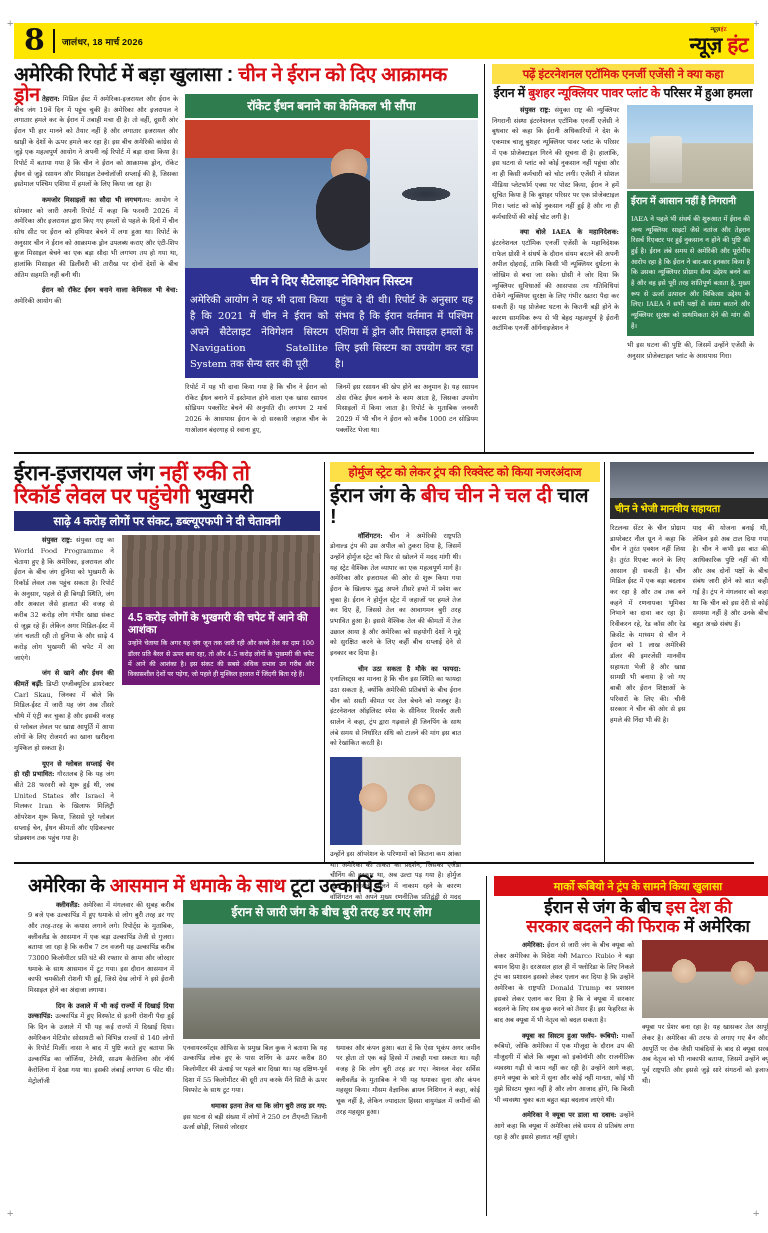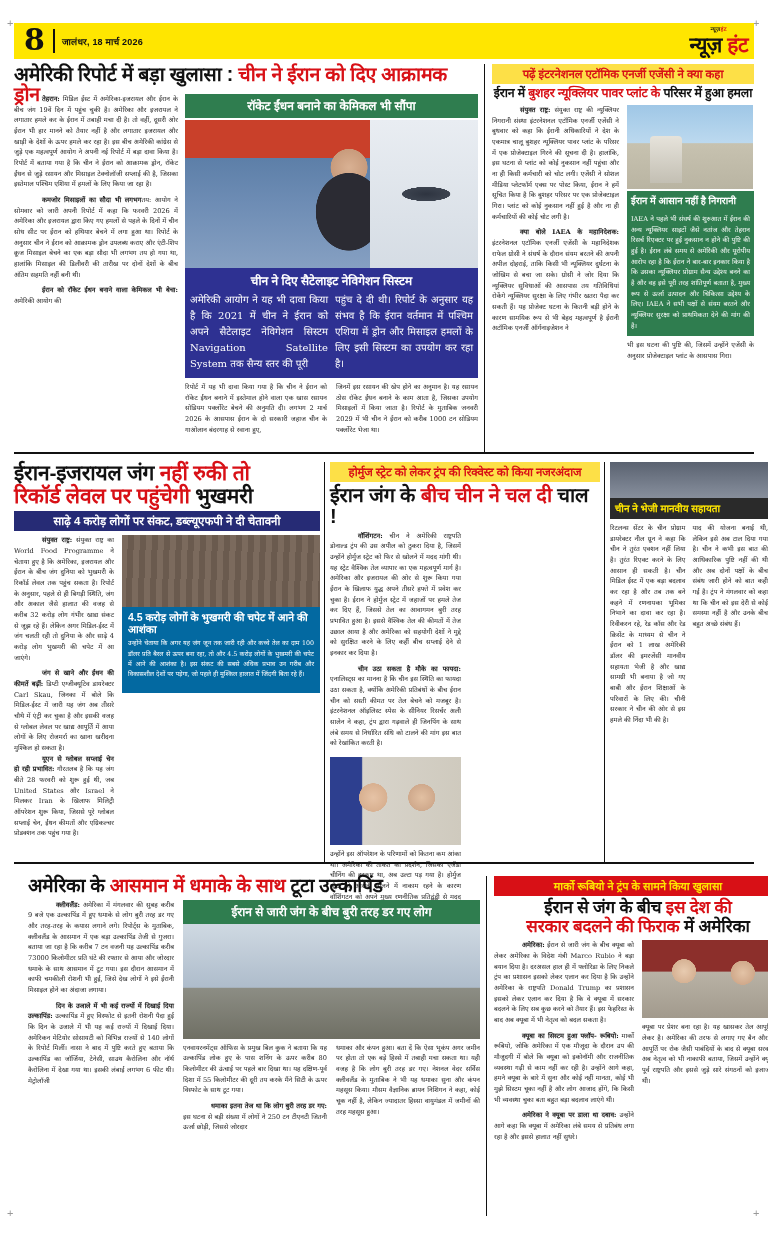--- a/index.html
+++ b/index.html
@@ -93,21 +93,21 @@
   #s1r-photo { width: 126px; height: 84px; }
 
   
   #sec2 { position: absolute; left: 14px; top: 462px; width: 740px; height: 404px; }
   #s2-left { position: absolute; left: 0; top: 0; width: 306px; }
   #s2-hl { font-size: 21px; line-height: 1.08; }
   #s2-body { display: flex; gap: 8px; margin-top: 4px; }
   #s2-c1 { width: 100px; }
   #s2-c2 { width: 198px; }
   #s2-photo { width: 198px; height: 72px; }
-  #s2-greenbox { background: #0369a1; color: #fff; padding: 4px 6px 14px; width: 198px; }
+  #s2-greenbox { background: #701a75; color: #fff; padding: 4px 6px 6px; width: 198px; }
   #s2-greenbox h5 { font-size: 10.5px; line-height: 1.15; margin-bottom: 3px; }
   #s2-greenbox p { font-family: "DejaVu Serif", serif; font-size: 6.3px; line-height: 1.6; text-align: justify; }
 
   #s2-mid { position: absolute; left: 316px; top: 0; width: 270px; }
   #s2-mid-hl { font-size: 20px; }
   #s2m-cols { display: flex; gap: 8px; margin-top: 4px; flex-direction: column; }
   #s2m-c1 { width: 131px; }
   #s2m-c2 { width: 131px; }
   #s2m-photo { width: 131px; height: 88px; }
 
@@ -246,21 +246,21 @@
     <div id="s2-left">
       <h1 id="s2-hl" class="hl">
         <span>ईरान-इजरायल जंग </span><span class="r">नहीं रुकी तो</span><br>
         <span class="r">रिकॉर्ड लेवल पर पहुंचेगी </span><span>भुखमरी</span>
       </h1>
       <div class="band-blue-hdr" style="margin-top:4px;">साढ़े 4 करोड़ लोगों पर संकट, डब्ल्यूएफपी ने दी चेतावनी</div>
       <div id="s2-body">
         <div id="s2-c1" class="body-txt">
           <p><b>संयुक्त राष्ट्र:</b><span> संयुक्त राष्ट्र का World Food Programme ने चेताया हुए है कि अमेरिका, इजरायल और ईरान के बीच जंग दुनिया को भुखमरी के रिकॉर्ड लेवल तक पहुंच सकता है। रिपोर्ट के अनुसार, पहले से ही बिगड़ी स्थिति, जंग और अकाल जैसे हालात की वजह से करीब 32 करोड़ लोग गंभीर खाद्य संकट से जूझ रहे हैं। लेकिन अगर मिडिल-ईस्ट में जंग चलती रही तो दुनिया के और साढ़े 4 करोड़ लोग भुखमरी की चपेट में आ जाएंगे।</span></p>
           <p style="margin-top:5px;"><b>जंग से खाने और ईंधन की कीमतें बढ़ीं:</b><span> डिप्टी एग्जीक्यूटिव डायरेक्टर Carl Skau, जिनका में बोले कि मिडिल-ईस्ट में जारी यह जंग अब तीसरे चौथे में एंट्री कर चुका है और इसकी वजह से ग्लोबल लेवल पर खाद्य आपूर्ति में आया लोगों के लिए रोजमर्रा का खाना खरीदना मुश्किल हो सकता है।</span></p>
-          <p style=""><b>यूएन से ग्लोबल सप्लाई चेन हो रही प्रभावित:</b><span> गौरतलब है कि यह जंग बीते 28 फरवरी को शुरू हुई थी, जब United States और Israel ने मिलकर Iran के खिलाफ मिलिट्री ऑपरेशन शुरू किया, जिससे पूरे ग्लोबल सप्लाई चेन, ईंधन कीमतों और एग्रिकल्चर प्रोडक्शन तक पहुंच गया है।</span></p>
+          <p style="margin-top:5px;"><b>यूएन से ग्लोबल सप्लाई चेन हो रही प्रभावित:</b><span> गौरतलब है कि यह जंग बीते 28 फरवरी को शुरू हुई थी, जब United States और Israel ने मिलकर Iran के खिलाफ मिलिट्री ऑपरेशन शुरू किया, जिससे पूरे ग्लोबल सप्लाई चेन, ईंधन कीमतों और एग्रिकल्चर प्रोडक्शन तक पहुंच गया है।</span></p>
         </div>
         <div id="s2-c2">
           <div id="s2-photo" class="photo ph-crowd"></div>
           <div id="s2-greenbox">
             <h5>4.5 करोड़ लोगों के भुखमरी की चपेट में आने की आशंका</h5>
             <p>उन्होंने चेताया कि अगर यह जंग जून तक जारी रही और कच्चे तेल का दाम 100 डॉलर प्रति बैरल से ऊपर बना रहा, तो और 4.5 करोड़ लोगों के भुखमरी की चपेट में आने की आशंका है। इस संकट की सबसे अधिक प्रभाव उन गरीब और विकासशील देशों पर पड़ेगा, जो पहले ही मुश्किल हालात में जिंदगी बिता रहे हैं।</p>
           </div>
         </div>
       </div>
     </div>

